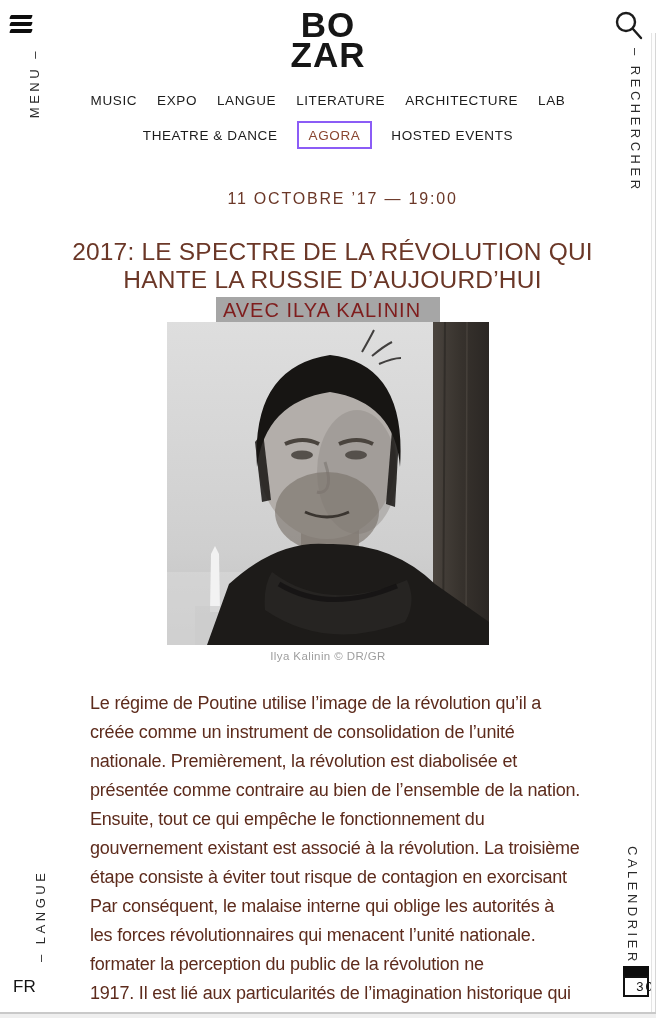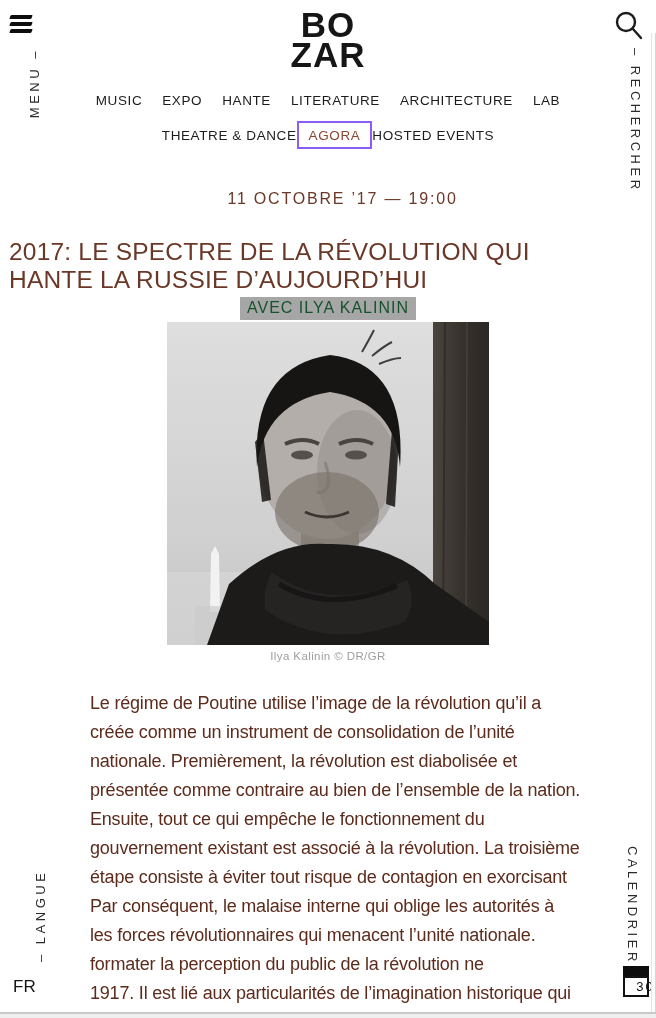--- a/index.html
+++ b/index.html
@@ -19,31 +19,31 @@
           color:#2a2a2a; white-space:nowrap; }
   .vert.flip { transform:rotate(180deg); }
   .menu-vert { left:27px; top:48px; }
   .search-vert { right:13px; top:48px; }
   .logo { position:absolute; left:0; right:0; top:10px; text-align:center; cursor:pointer; }
   .logo div { font-size:35px; font-weight:700; line-height:30px; letter-spacing:1px; color:#161616; }
   .search-btn { position:absolute; right:12px; top:10px; width:30px; height:32px; cursor:pointer; }
   .nav { position:absolute; left:0; right:0; display:flex; justify-content:center;
          align-items:center; font-size:13.5px; letter-spacing:0.6px; color:#1c1c1c; }
   .nav-row-1 { top:93px; gap:20px; }
-  .nav-row-2 { top:121px; height:28px; }
+  .nav-row-2 { top:121px; gap:19px; height:28px; }
   .nav a { color:#1c1c1c; text-decoration:none; cursor:pointer; }
   .nav a.active { color:#8a4630; border:2px solid #8b5cf6; padding:5px 10px 4px 10px; }
   
   .date { position:absolute; left:0; right:0; top:190px; text-align:center;
           font-size:16px; letter-spacing:1.8px; color:#6b3727;padding-left:29px; }
-  .title { position:absolute; left:0; right:0; top:238px; text-align:left;
+  .title { position:absolute; left:0; right:0; top:238px; text-align:center;
            font-size:24.5px; line-height:28px; color:#6b3727; font-weight:400; letter-spacing:0.2px;margin-left:9px; }
   .subtitle-wrap { position:absolute; left:0; right:0; top:297px; text-align:center; }
-  .subtitle { display:inline-block; background:#a6a6a6; color:#14532d;
-              font-size:16px; letter-spacing:1px; padding:2px 7px 3px 7px; }
+  .subtitle { display:inline-block; background:#a6a6a6; color:#7f1d1d;
+              font-size:20px; letter-spacing:1px; padding:2px 19px 3px 7px; }
   
   .photo { position:absolute; left:167px; top:322px; width:322px; height:323px; }
   .caption { position:absolute; left:0; right:0; top:650px; text-align:center;
              font-size:11.5px; letter-spacing:0.4px; color:#9e9e9e; }
   
   .article { position:absolute; left:90px; top:689px; width:484px;
              font-size:18px; line-height:29px; letter-spacing:-0.2px; color:#5d2b1c; }
   .article .body-line { white-space:nowrap; }
   
   .lang-vert { left:33px; top:880px; height:82px; }
@@ -79,21 +79,21 @@
   <svg width="30" height="32" viewBox="0 0 30 32">
     <circle cx="12" cy="12" r="9" fill="none" stroke="#1c1c1c" stroke-width="2.4"></circle>
     <line x1="19" y1="19" x2="27" y2="28" stroke="#1c1c1c" stroke-width="2.4" stroke-linecap="round"></line>
   </svg>
 </div>
 <div class="vert search-vert">– RECHERCHER</div>
 
 <nav class="nav nav-row-1">
     <a>MUSIC</a>
     <a>EXPO</a>
-    <a>HANTE</a>
+    <a>LANGUE</a>
     <a>LITERATURE</a>
     <a>ARCHITECTURE</a>
     <a>LAB</a>
   </nav>
 <nav class="nav nav-row-2">
     <a>THEATRE &amp; DANCE</a>
     <a class="active">AGORA</a>
     <a>HOSTED EVENTS</a>
   </nav>
 

